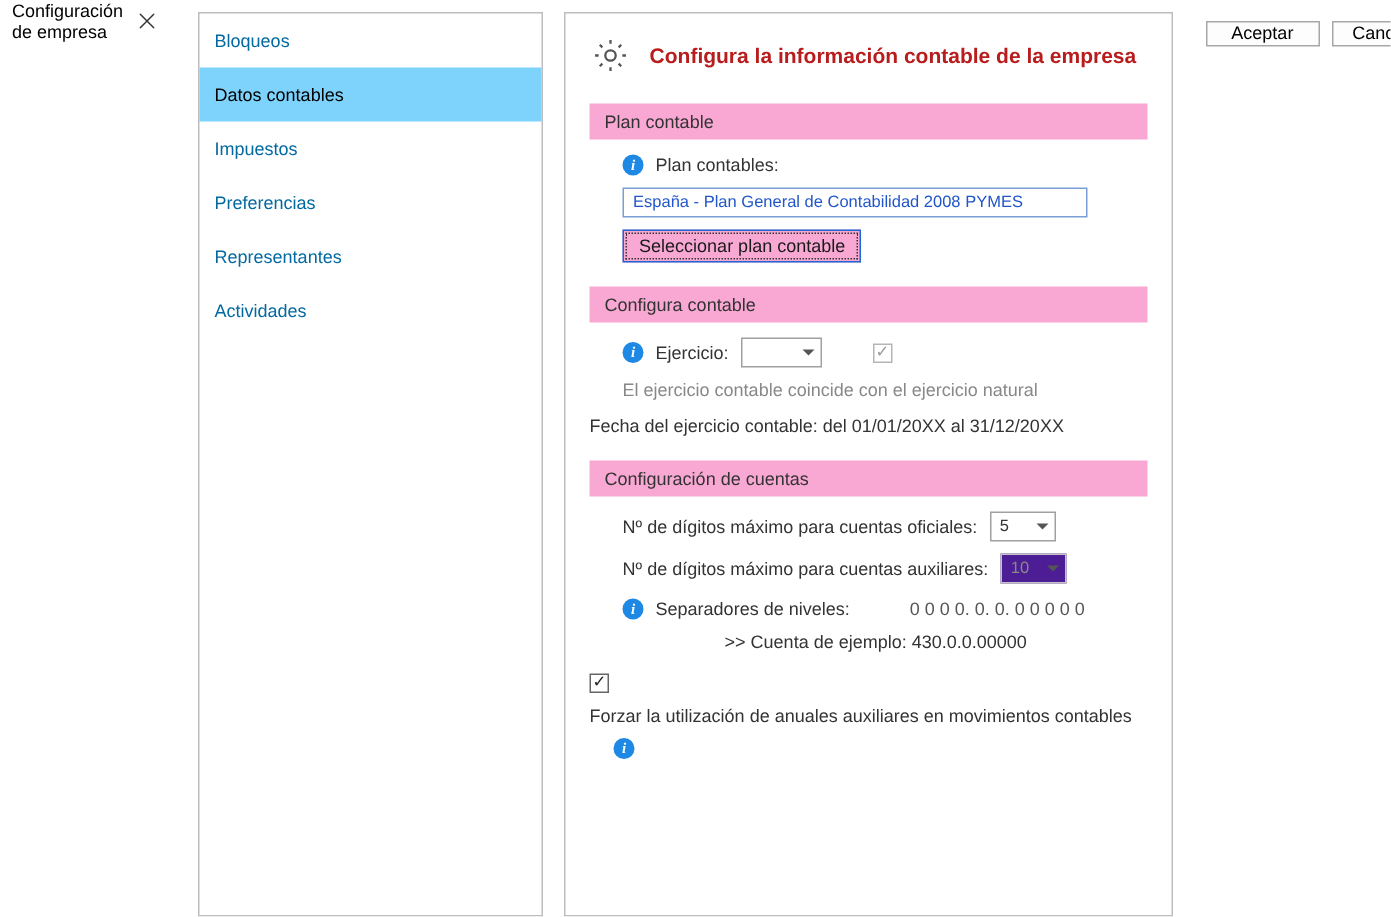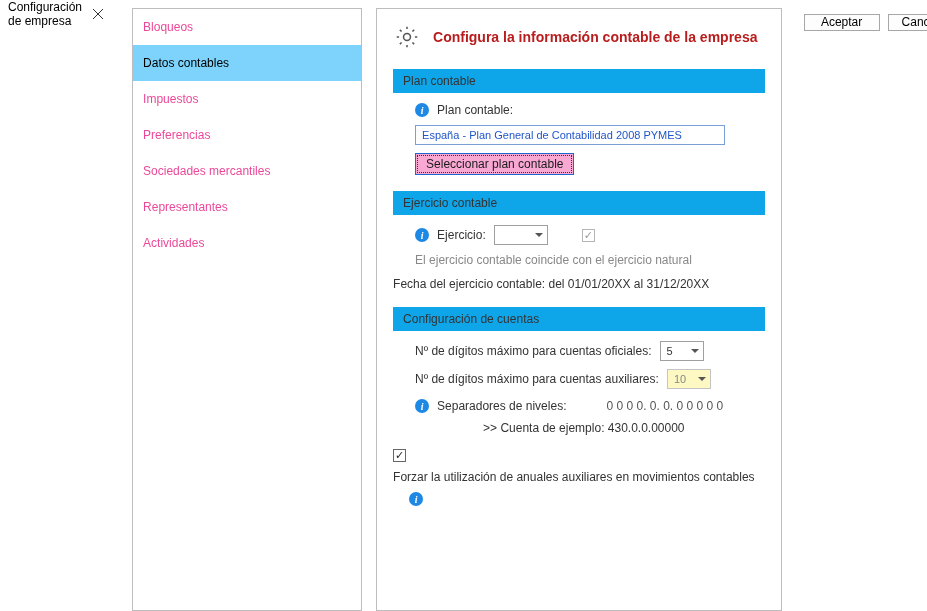--- a/index.html
+++ b/index.html
@@ -4,38 +4,38 @@
 <style>
   * { box-sizing: border-box; font-family: "Segoe UI", Tahoma, sans-serif; }
   html,body { margin:0; padding:0; background:#fff; color:#333; font-size:12px; }
   .window { width:927px; height:611px; display:flex; flex-direction:row; position:relative; }
   .titlebar { height:28px; display:flex; align-items:center; padding:0 8px; }
   .titlebar .title { flex:1; font-size:12px; color:#000; }
   .titlebar .close { width:32px; height:20px; display:flex; align-items:center; justify-content:center; cursor:pointer; }
   .titlebar .close svg { width:10px; height:10px; }
   .body { flex:1; display:flex; padding:8px 10px 0 10px; gap:14px; }
   .sidebar { width:230px; border:1px solid #bdbdbd; background:#fff; }
-  .sidebar-item { height:36px; display:flex; align-items:center; padding:0 10px; font-size:12px; color:#ec4899; cursor:pointer; }
+  .sidebar-item { height:36px; display:flex; align-items:center; padding:0 10px; font-size:12px; color:#0369a1; cursor:pointer; }
   .sidebar-item.selected { background:#7dd3fc; color:#000; }
   .main { flex:1; border:1px solid #bdbdbd; background:#fff; display:flex; flex-direction:column; padding:14px 16px 10px 16px; overflow:hidden; }
   .main-header { display:flex; align-items:center; gap:12px; margin-bottom:14px; }
   .main-header .gear { width:28px; height:28px; display:flex; align-items:center; justify-content:center; }
   .main-header .gear svg { width:26px; height:26px; stroke:#555; fill:none; }
   .main-header h1 { font-size:14px; font-weight:700; margin:0; color:#b91c1c; }
-  .section-bar { background:#0ea5e9; height:24px; display:flex; align-items:center; padding:0 10px; font-size:12px; color:#333; margin-top:4px;text-align:center; }
+  .section-bar { background:#f9a8d4; height:24px; display:flex; align-items:center; padding:0 10px; font-size:12px; color:#333; margin-top:4px;text-align:center; }
   .section-body { padding:10px 10px 12px 22px; display:flex; flex-direction:column; gap:10px; font-size:12px; color:#333; }
   .row { display:flex; align-items:center; gap:8px; flex-wrap:wrap; }
   .info-icon { width:14px; height:14px; border-radius:50%; background:#1e88e5; color:#fff; font-weight:bold; font-size:10px; display:inline-flex; align-items:center; justify-content:center; font-style:italic; font-family:Georgia,serif; }
   .readonly-box { border:1px solid #7a9ed6; height:20px; padding:0 6px; display:flex; align-items:center; font-size:11px; color:#2156c9; background:#fff; width:310px;text-align:center; }
   .btn { height:22px; padding:0 10px; border:1px solid #7a7a7a; background:#e9e9e9; font-size:12px; cursor:pointer; display:inline-flex; align-items:center; }
   .btn.primary-outlined { border:1px solid #1e66d0; background:#f9a8d4; color:#1a1a1a; outline:1px dotted #333; outline-offset:-3px; }
   .select { border:1px solid #a0a0a0; background:#fff; height:20px; width:54px; display:inline-flex; align-items:center; justify-content:space-between; padding:0 4px 0 6px; font-size:11px; cursor:pointer; }
   .select .caret { width:0; height:0; border-left:4px solid transparent; border-right:4px solid transparent; border-top:4px solid #555; }
   .select.empty { color:transparent; }
-  .select.disabled { background:#fef9c3; color:#888; border-color:#c4c4c4; cursor:default; }
+  .select.disabled { background:#4c1d95; color:#888; border-color:#c4c4c4; cursor:default; }
   .checkbox { width:13px; height:13px; border:1px solid #666; display:inline-flex; align-items:center; justify-content:center; background:#fff; cursor:pointer; }
   .checkbox.checked::after { content:"✓"; font-size:11px; line-height:1; color:#222; }
   .checkbox.disabled { border-color:#b5b5b5; cursor:default; }
   .checkbox.disabled.checked::after { color:#9a9a9a; }
   .muted { color:#888; }
   .label-text { white-space:nowrap; }
   .footer { height:44px; display:flex; align-items:center; justify-content:flex-end; gap:8px; padding:0 12px; }
   .footer .btn { height:17px; min-width:76px; justify-content:center; background:#fdfdfd; border:1px solid #a7a7a7; }
 </style>
 </head>
@@ -53,49 +53,48 @@
     </div>
   </div>
 
   <div class="body">
 
     <div class="sidebar">
       <div class="sidebar-item">Bloqueos</div>
       <div class="sidebar-item selected">Datos contables</div>
       <div class="sidebar-item">Impuestos</div>
       <div class="sidebar-item">Preferencias</div>
-      <div class="sidebar-item">Sociedades mercantiles</div>
       <div class="sidebar-item">Representantes</div>
       <div class="sidebar-item">Actividades</div>
     </div>
 
     <div class="main">
 
       <div class="main-header">
         <span class="gear">
           <svg viewBox="0 0 24 24">
               <circle cx="12" cy="12" r="3.2" stroke-width="1.4"></circle>
               <path stroke-width="1.4" d="M12 2.5v2.2M12 19.3v2.2M21.5 12h-2.2M4.7 12H2.5M18.6 5.4l-1.6 1.6M7 17l-1.6 1.6M18.6 18.6 17 17M7 7 5.4 5.4"></path>
             </svg>
         </span>
         <h1>Configura la información contable de la empresa</h1>
       </div>
 
       <div class="section-bar">Plan contable</div>
       <div class="section-body">
         <div class="row">
           <span class="info-icon">i</span>
-          <span class="label-text">Plan contable:</span>
+          <span class="label-text">Plan contables:</span>
           <span class="readonly-box">España - Plan General de Contabilidad 2008 PYMES</span>
           <span style="flex:1"></span>
           <button class="btn primary-outlined">Seleccionar plan contable</button>
         </div>
       </div>
 
-      <div class="section-bar">Ejercicio contable</div>
+      <div class="section-bar">Configura contable</div>
       <div class="section-body">
         <div class="row">
           <span class="info-icon">i</span>
           <span class="label-text">Ejercicio:</span>
           <span class="select empty">
             <span></span>
             <span class="caret"></span>
           </span>
           <span style="width:18px"></span>
           <span class="checkbox checked disabled"></span>

